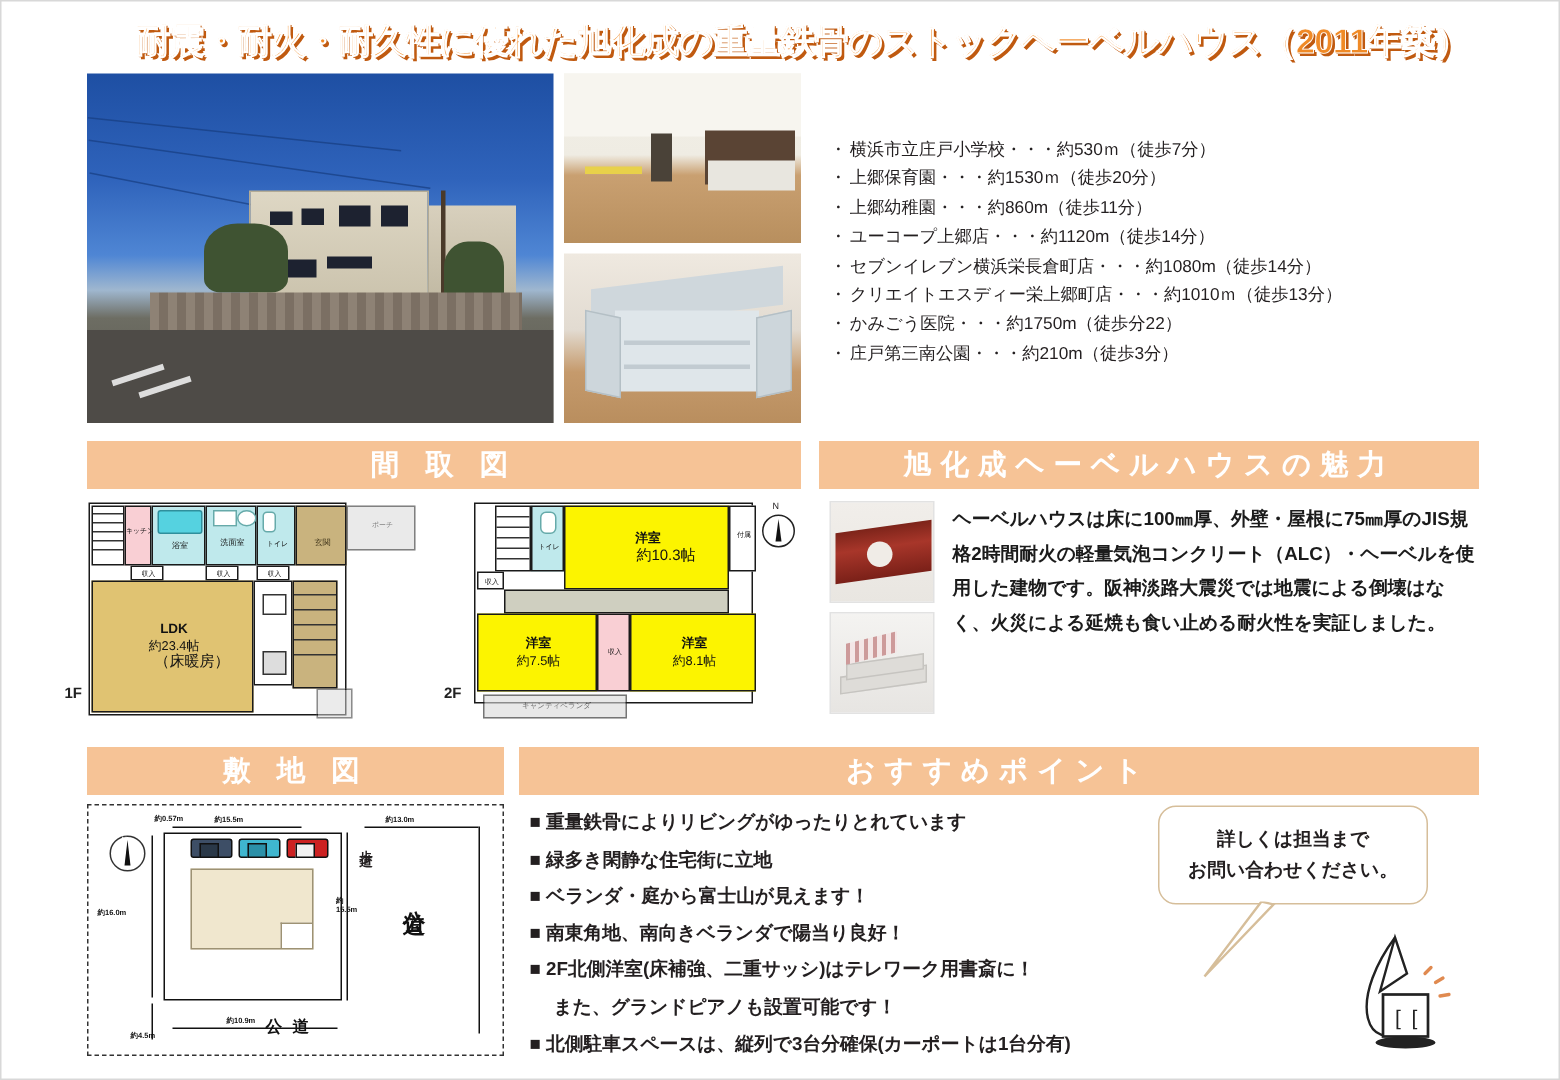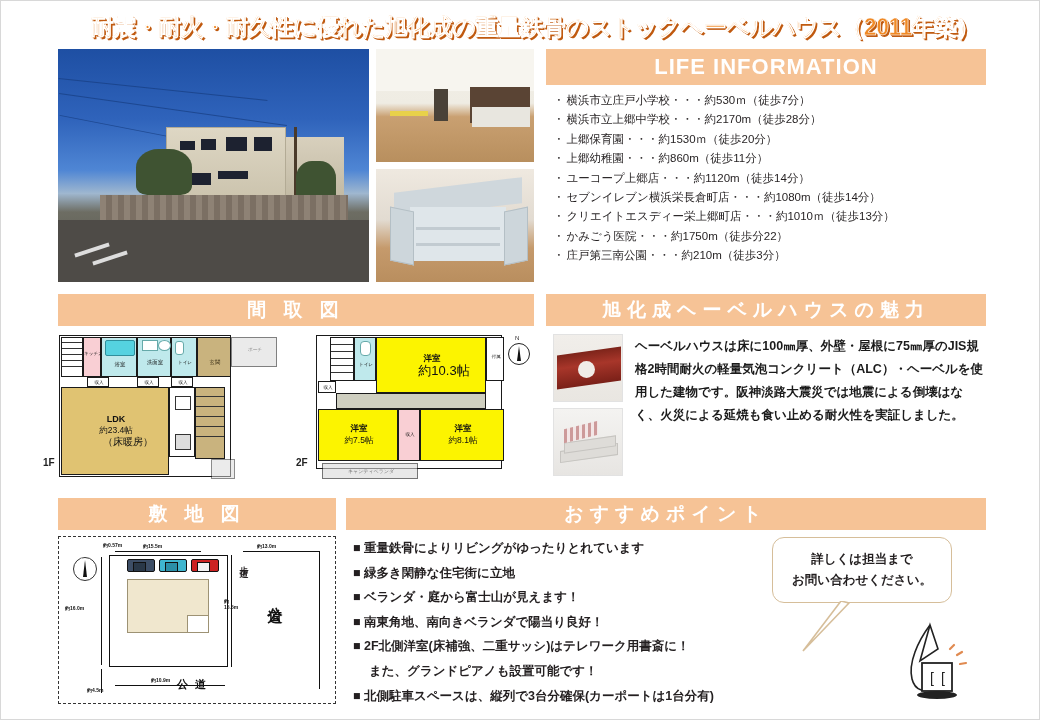--- a/index.html
+++ b/index.html
@@ -185,26 +185,22 @@
 
   <div class="photo" id="photo-cabinet">
     <div class="top"></div>
     <div class="body"></div>
     <div class="shelf" style="left:40px;top:58px;width:84px;"></div>
     <div class="shelf" style="left:40px;top:74px;width:84px;"></div>
     <div class="dr" style="left:14px;top:40px;width:22px;height:52px;transform:skewY(12deg);"></div>
     <div class="dr" style="left:128px;top:40px;width:22px;height:52px;transform:skewY(-12deg);"></div>
   </div>
 
-  <div class="sec-head en" id="life-head" style="position:absolute;">
-    <span>LIFE INFORMATION</span>
-  </div>
   <ul id="life-list">
     <li>横浜市立庄戸小学校・・・約530ｍ（徒歩7分）</li>
-    <li>横浜市立上郷中学校・・・約2170m（徒歩28分）</li>
     <li>上郷保育園・・・約1530ｍ（徒歩20分）</li>
     <li>上郷幼稚園・・・約860m（徒歩11分）</li>
     <li>ユーコープ上郷店・・・約1120m（徒歩14分）</li>
     <li>セブンイレブン横浜栄長倉町店・・・約1080m（徒歩14分）</li>
     <li>クリエイトエスディー栄上郷町店・・・約1010ｍ（徒歩13分）</li>
     <li>かみごう医院・・・約1750m（徒歩分22）</li>
     <li>庄戸第三南公園・・・約210m（徒歩3分）</li>
   </ul>
 
   <div class="sec-head jp" id="madori-head" style="position:absolute;">
@@ -299,21 +295,21 @@
         <div style="position:absolute;left:0;top:34px;width:100%;height:1px;background:#333;"></div>
       </div>
 
       <div class="rm blu" style="left:38px;top:6px;width:22px;height:44px;">
         <div style="position:absolute;left:5px;top:3px;width:9px;height:13px;background:#fff;border:1px solid #6aa;border-radius:4px;"></div>
         <div class="rm-lbl tiny" style="left:0;top:24px;width:22px;">トイレ</div>
       </div>
 
       <div class="rm yel" style="left:60px;top:6px;width:110px;height:56px;">
         <div class="rm-lbl" style="left:0;top:16px;width:110px;font-size:8.5px;font-weight:bold;">洋室</div>
-        <div class="rm-lbl" style="left:0;top:28px;width:134px;font-size:13px;">約10.3帖</div>
+        <div class="rm-lbl" style="left:0;top:28px;width:134px;font-size:10px;">約10.3帖</div>
       </div>
 
       <div class="rm wht" style="left:170px;top:6px;width:18px;height:44px;">
         <div class="rm-lbl tiny" style="left:0;top:16px;width:18px;">付属</div>
       </div>
 
       <div class="rm wht" style="left:2px;top:50px;width:18px;height:12px;">
         <div class="rm-lbl tiny" style="left:0;top:3px;width:18px;">収入</div>
       </div>
 

